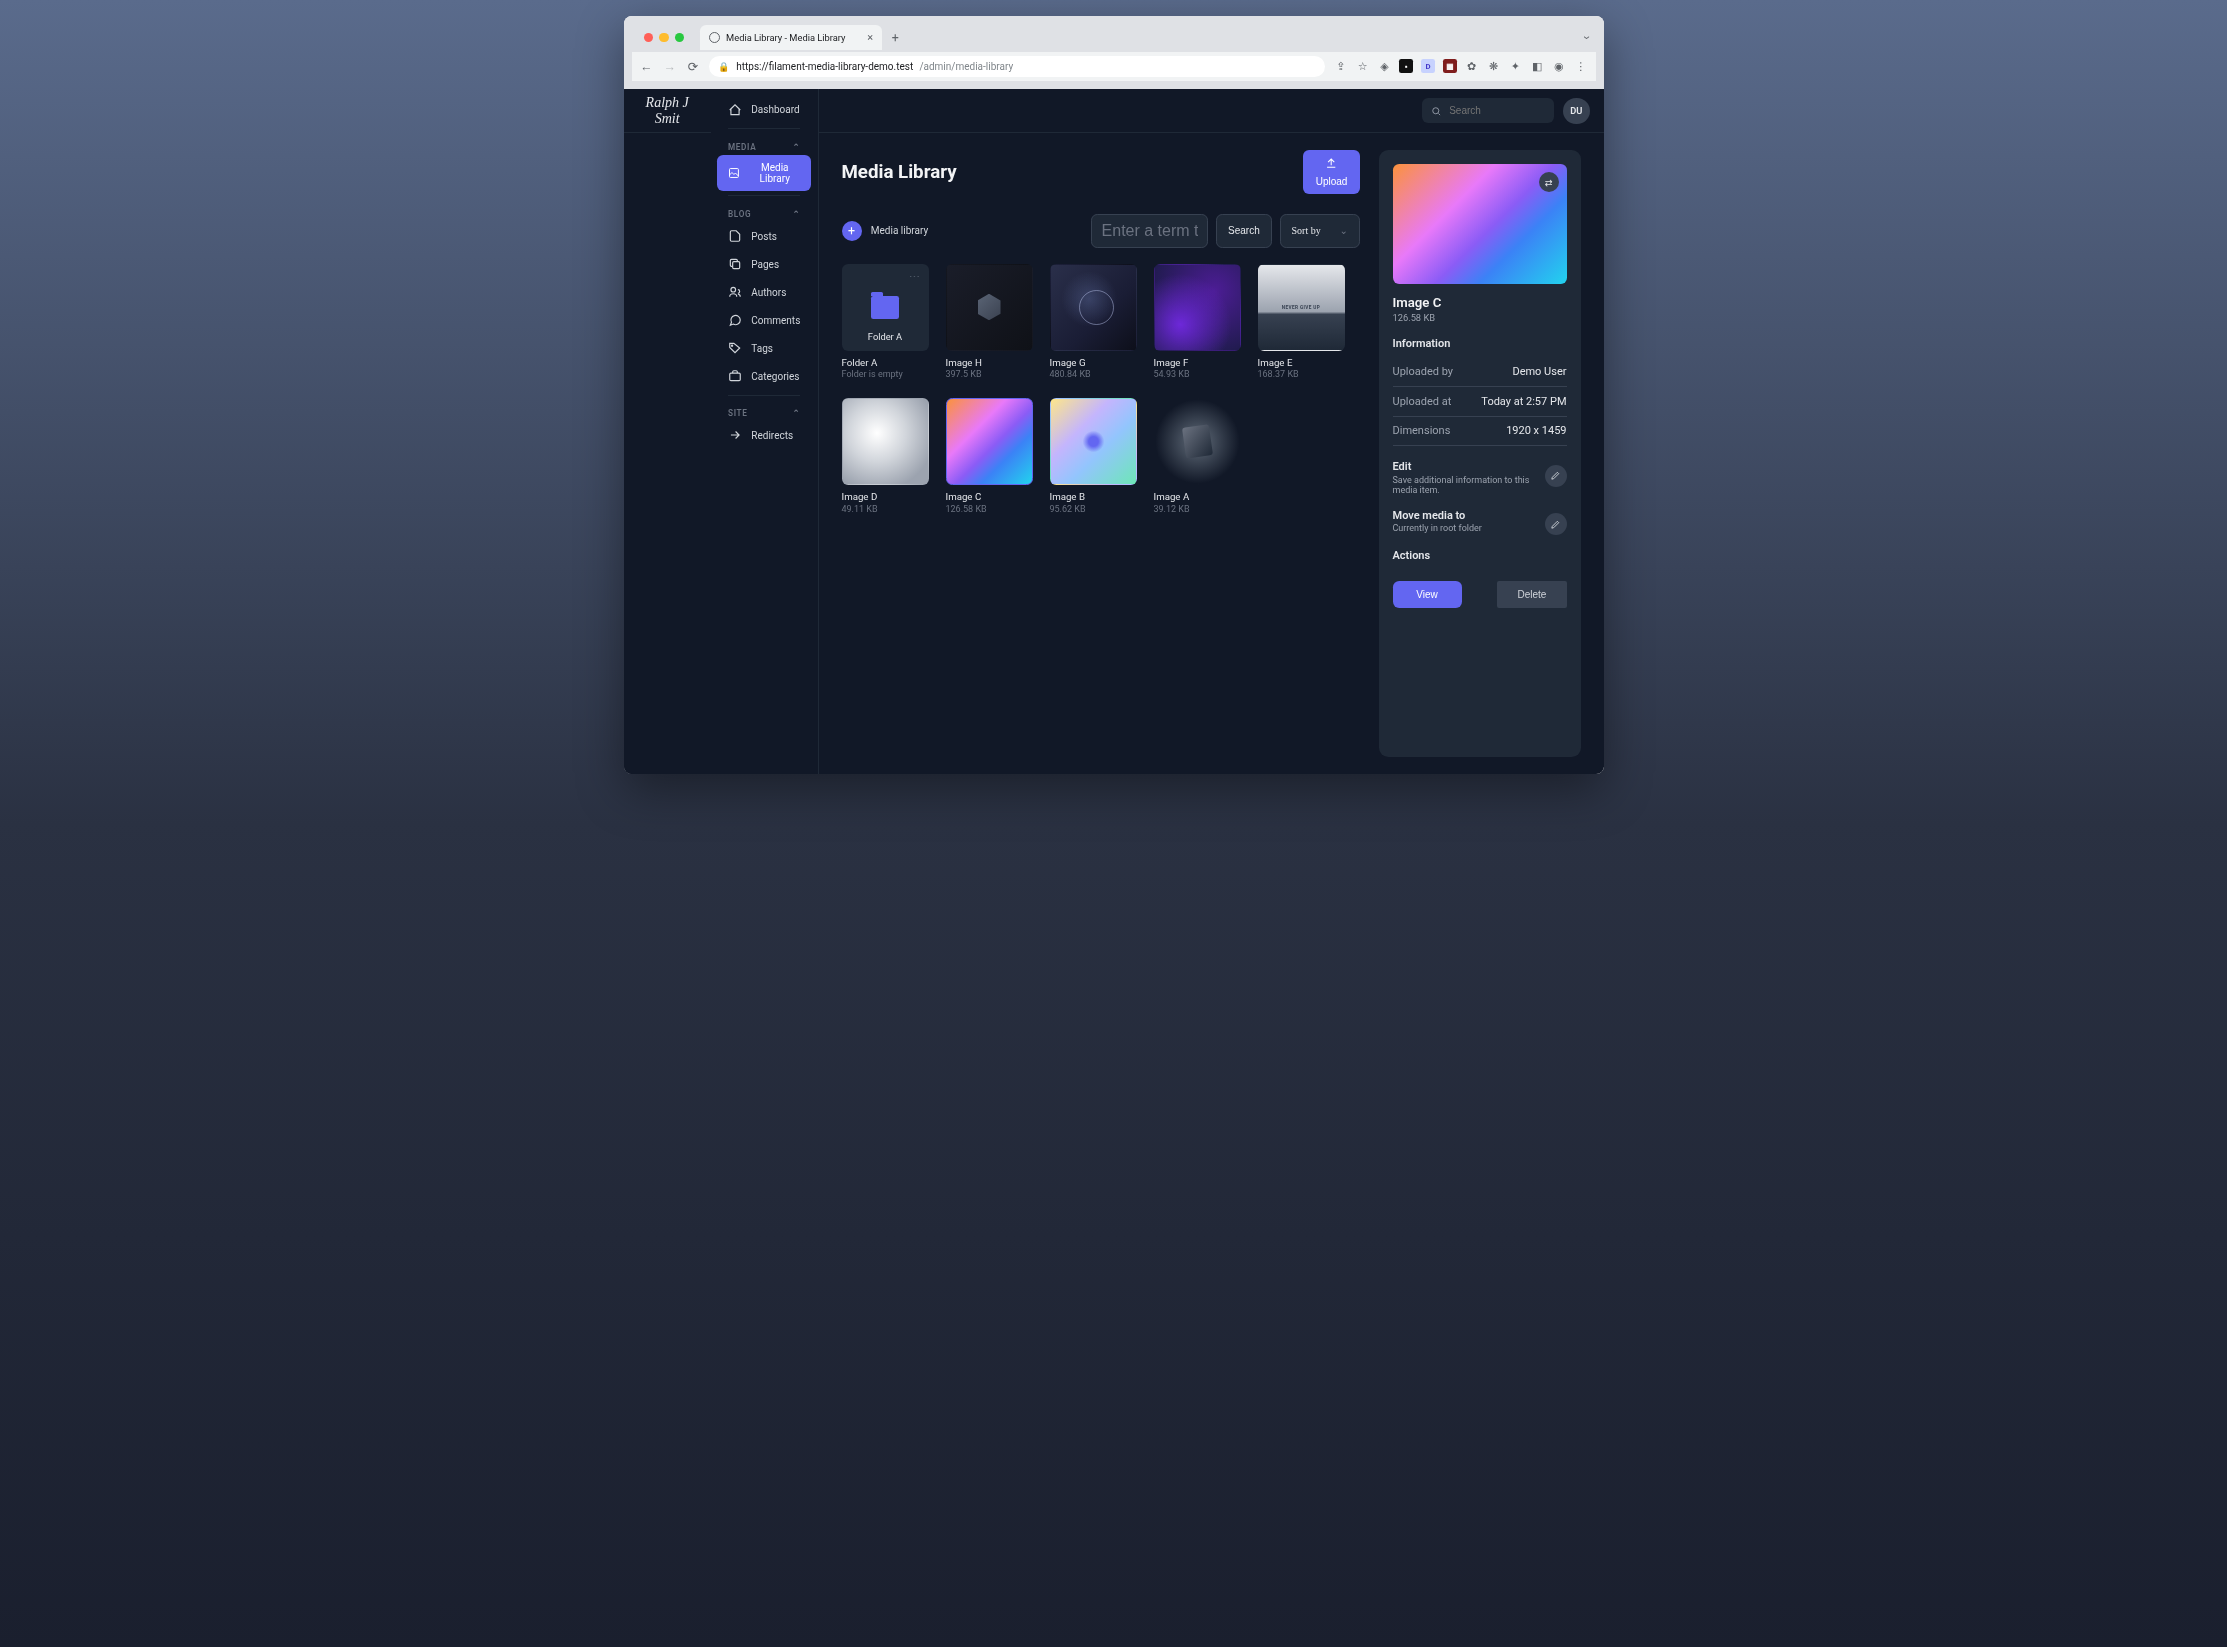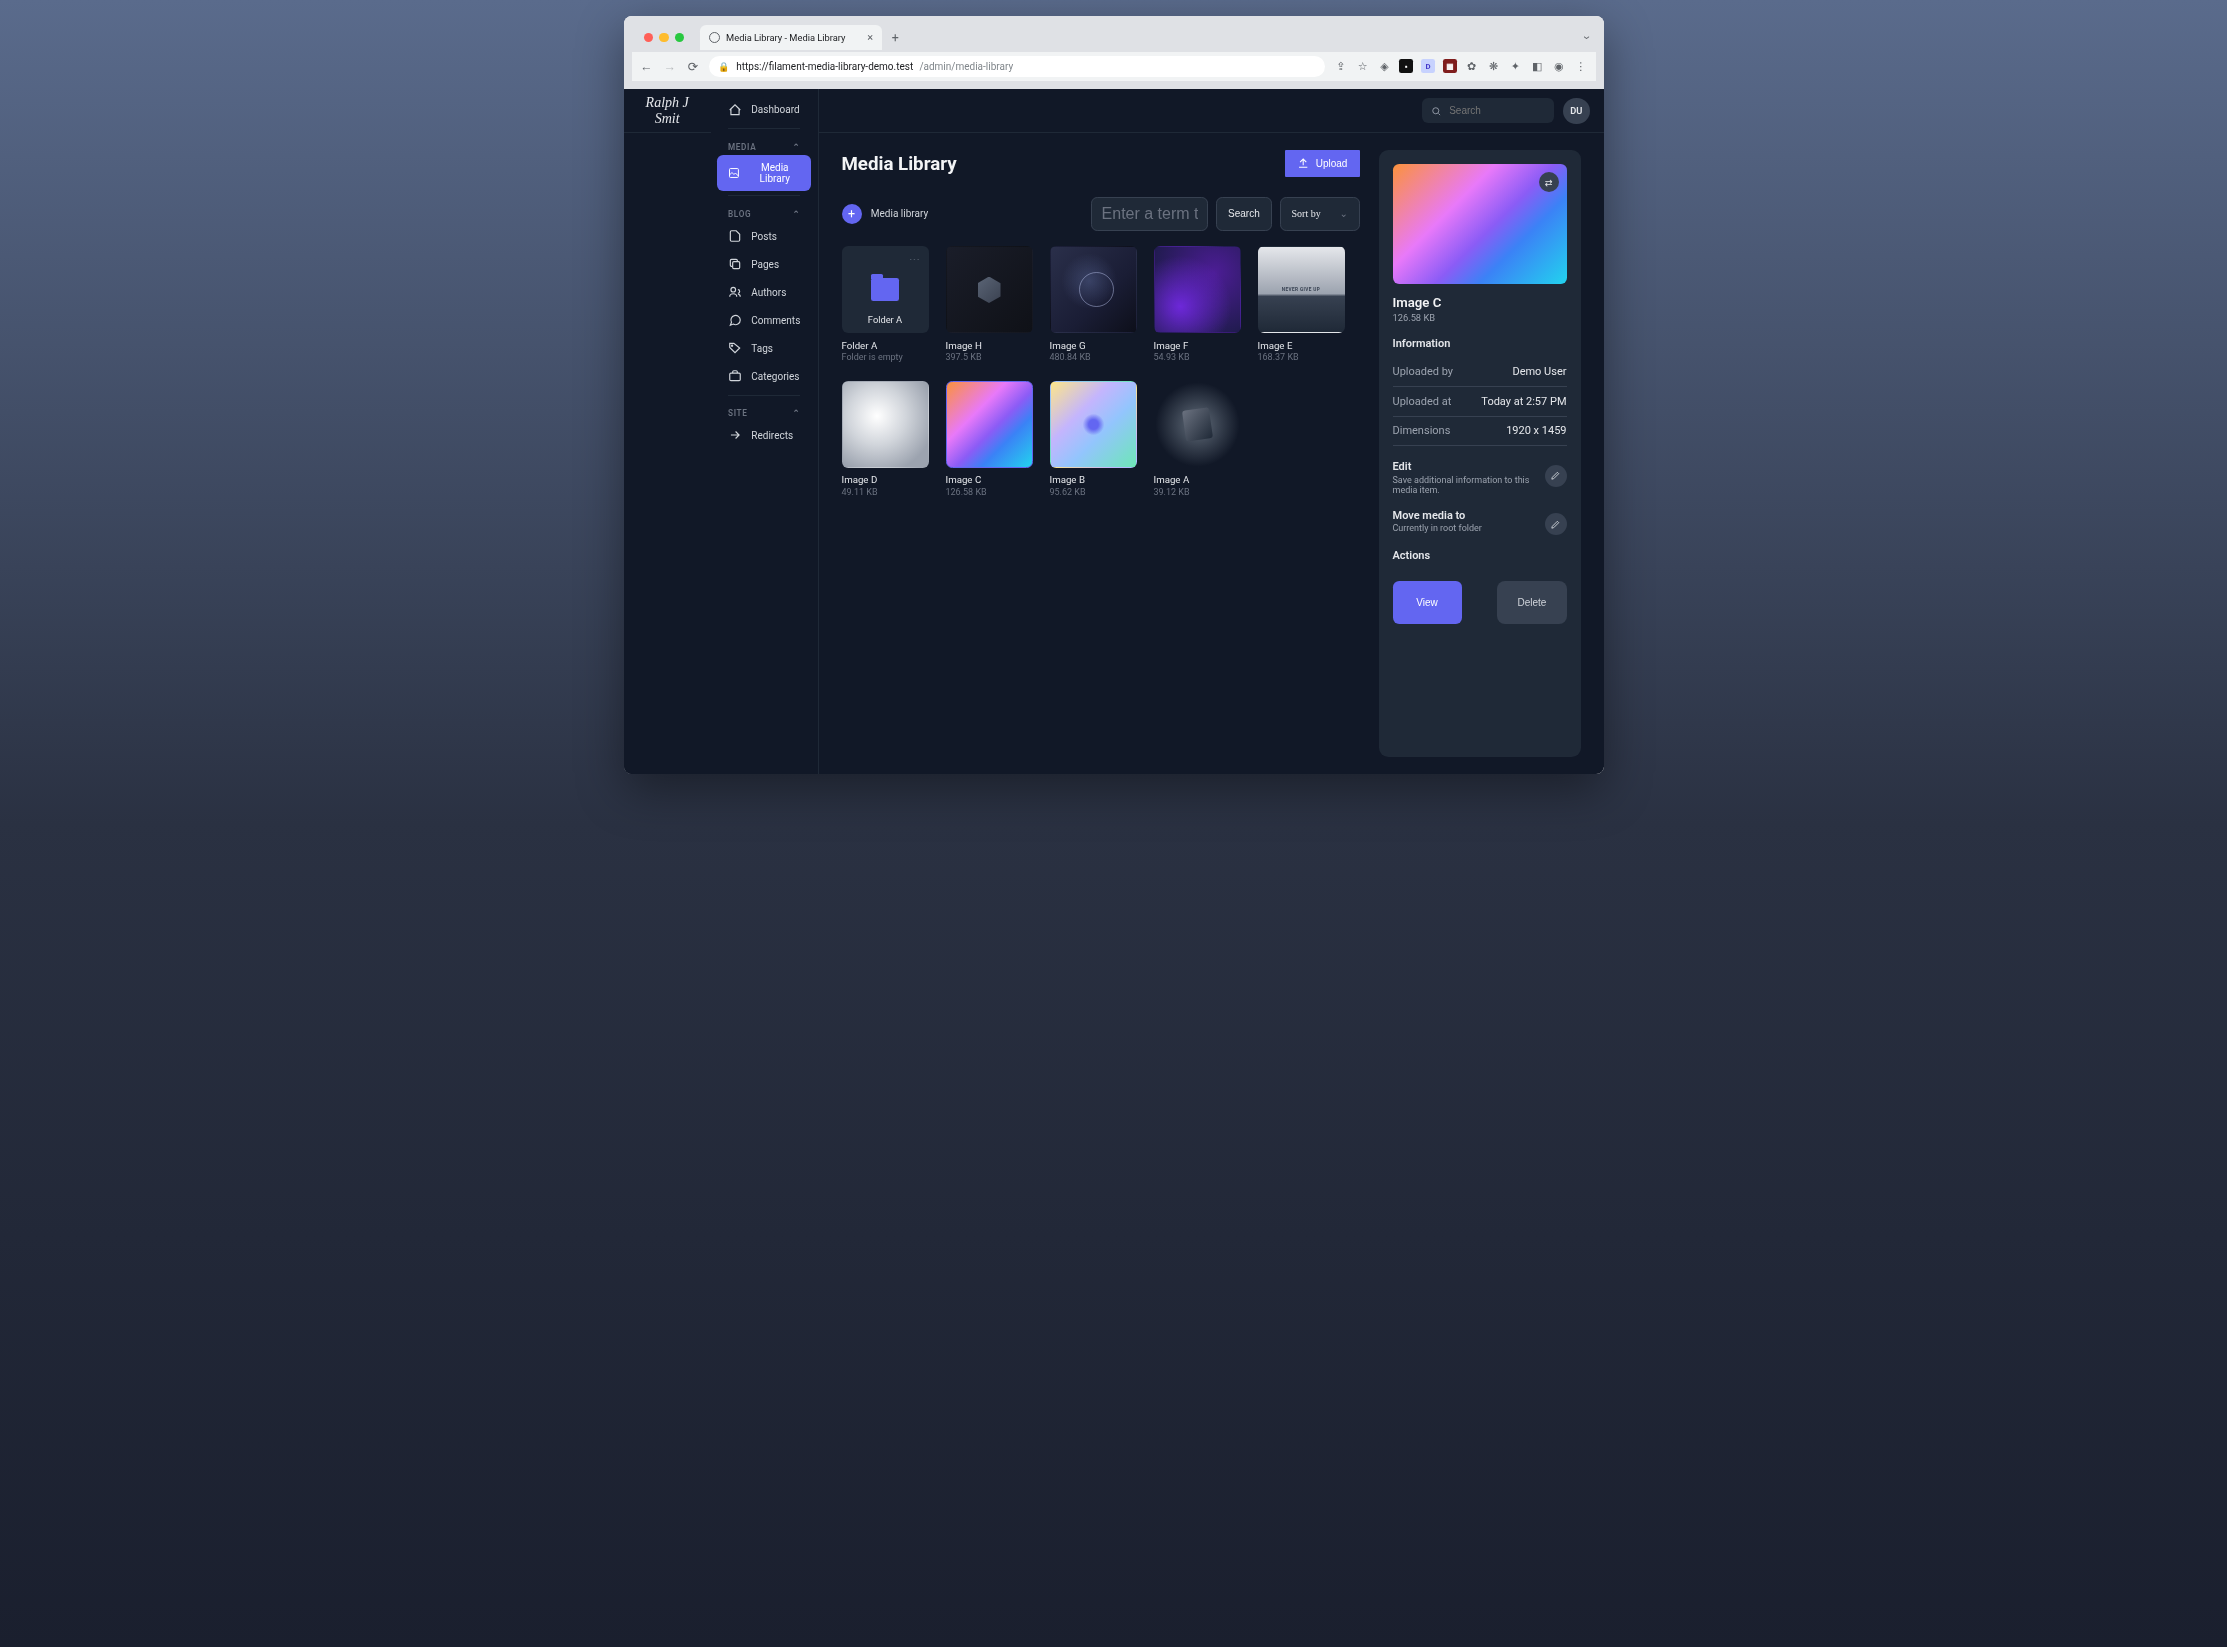--- a/index.html
+++ b/index.html
@@ -143,23 +143,23 @@
   width:26.5px; height:26.5px; border-radius:50%;
   background:#374151; display:flex; align-items:center; justify-content:center;
   font-size:9.3px; font-weight:600; color:#e5e7eb; cursor:pointer;
 }
 
 .content-body { flex:1; padding: 17px 23px; display:flex; gap:18.7px; overflow:auto; }
 .main-col { flex:1; }
 .page-header { display:flex; justify-content:space-between; align-items:center; margin-bottom:20px; }
 .page-title { font-size:18.7px; font-weight:700; color:#f3f4f6; }
 .btn-primary {
-  background:#6366f1; color:#fff; border:none; border-radius:1px;
+  background:#6366f1; color:#fff; border:none; border-radius:6px;
   padding:7px 12.4px; font-size:10px; font-weight:500;
-  display:flex; align-items:center; gap:6.2px; cursor:pointer;
+  display:flex; align-items:center; gap:6.2px; cursor:pointer;flex-direction:column;
 }
 
 .toolbar { display:flex; align-items:center; justify-content:space-between; margin-bottom:15.6px; }
 .breadcrumb { display:flex; align-items:center; gap:9.3px; }
 .bc-plus {
   width:20px; height:20px; background:#6366f1; border-radius:50%;
   display:flex; align-items:center; justify-content:center; color:#fff;
   font-size:12.4px; cursor:pointer;
 }
 .bc-text { font-size:10px; color:#d1d5db; }
@@ -228,21 +228,21 @@
 }
 .info-row:last-of-type{border-bottom:none;}
 .info-label{color:#9ca3af;}
 .info-value{color:#e5e7eb;}
 .edit-section { margin-top:14px; position:relative; }
 .edit-title{font-size:11px;font-weight:600;color:#e5e7eb;}
 .edit-desc{font-size:9px;color:#9ca3af;margin-top:1.6px;padding-right:28px;}
 .edit-icon{position:absolute;top:4.7px;right:0;width:22px;height:22px;background:#374151;border-radius:50%;display:flex;align-items:center;justify-content:center;cursor:pointer;color:#d1d5db;}
 .action-buttons{display:flex;gap:7.8px;margin-top:11px;}
 .btn-view{flex:1;background:#6366f1;color:#fff;border:none;border-radius:6.2px;padding:7px 0;font-size:10px;cursor:pointer;}
-.btn-delete{flex:1;background:#374151;color:#d1d5db;border:none;border-radius:8px;padding:16px 0;font-size:10px;cursor:pointer;margin-left:28px;}
+.btn-delete{flex:1;background:#374151;color:#d1d5db;border:none;border-radius:2px;padding:8px 0;font-size:10px;cursor:pointer;margin-left:28px;}
 
 svg{width:100%;height:100%;}
 </style>
 </head>
 <body>
 
 <div class="browser-window">
   <div class="browser-chrome">
     <div class="tab-bar">
       <div class="traffic-lights">

